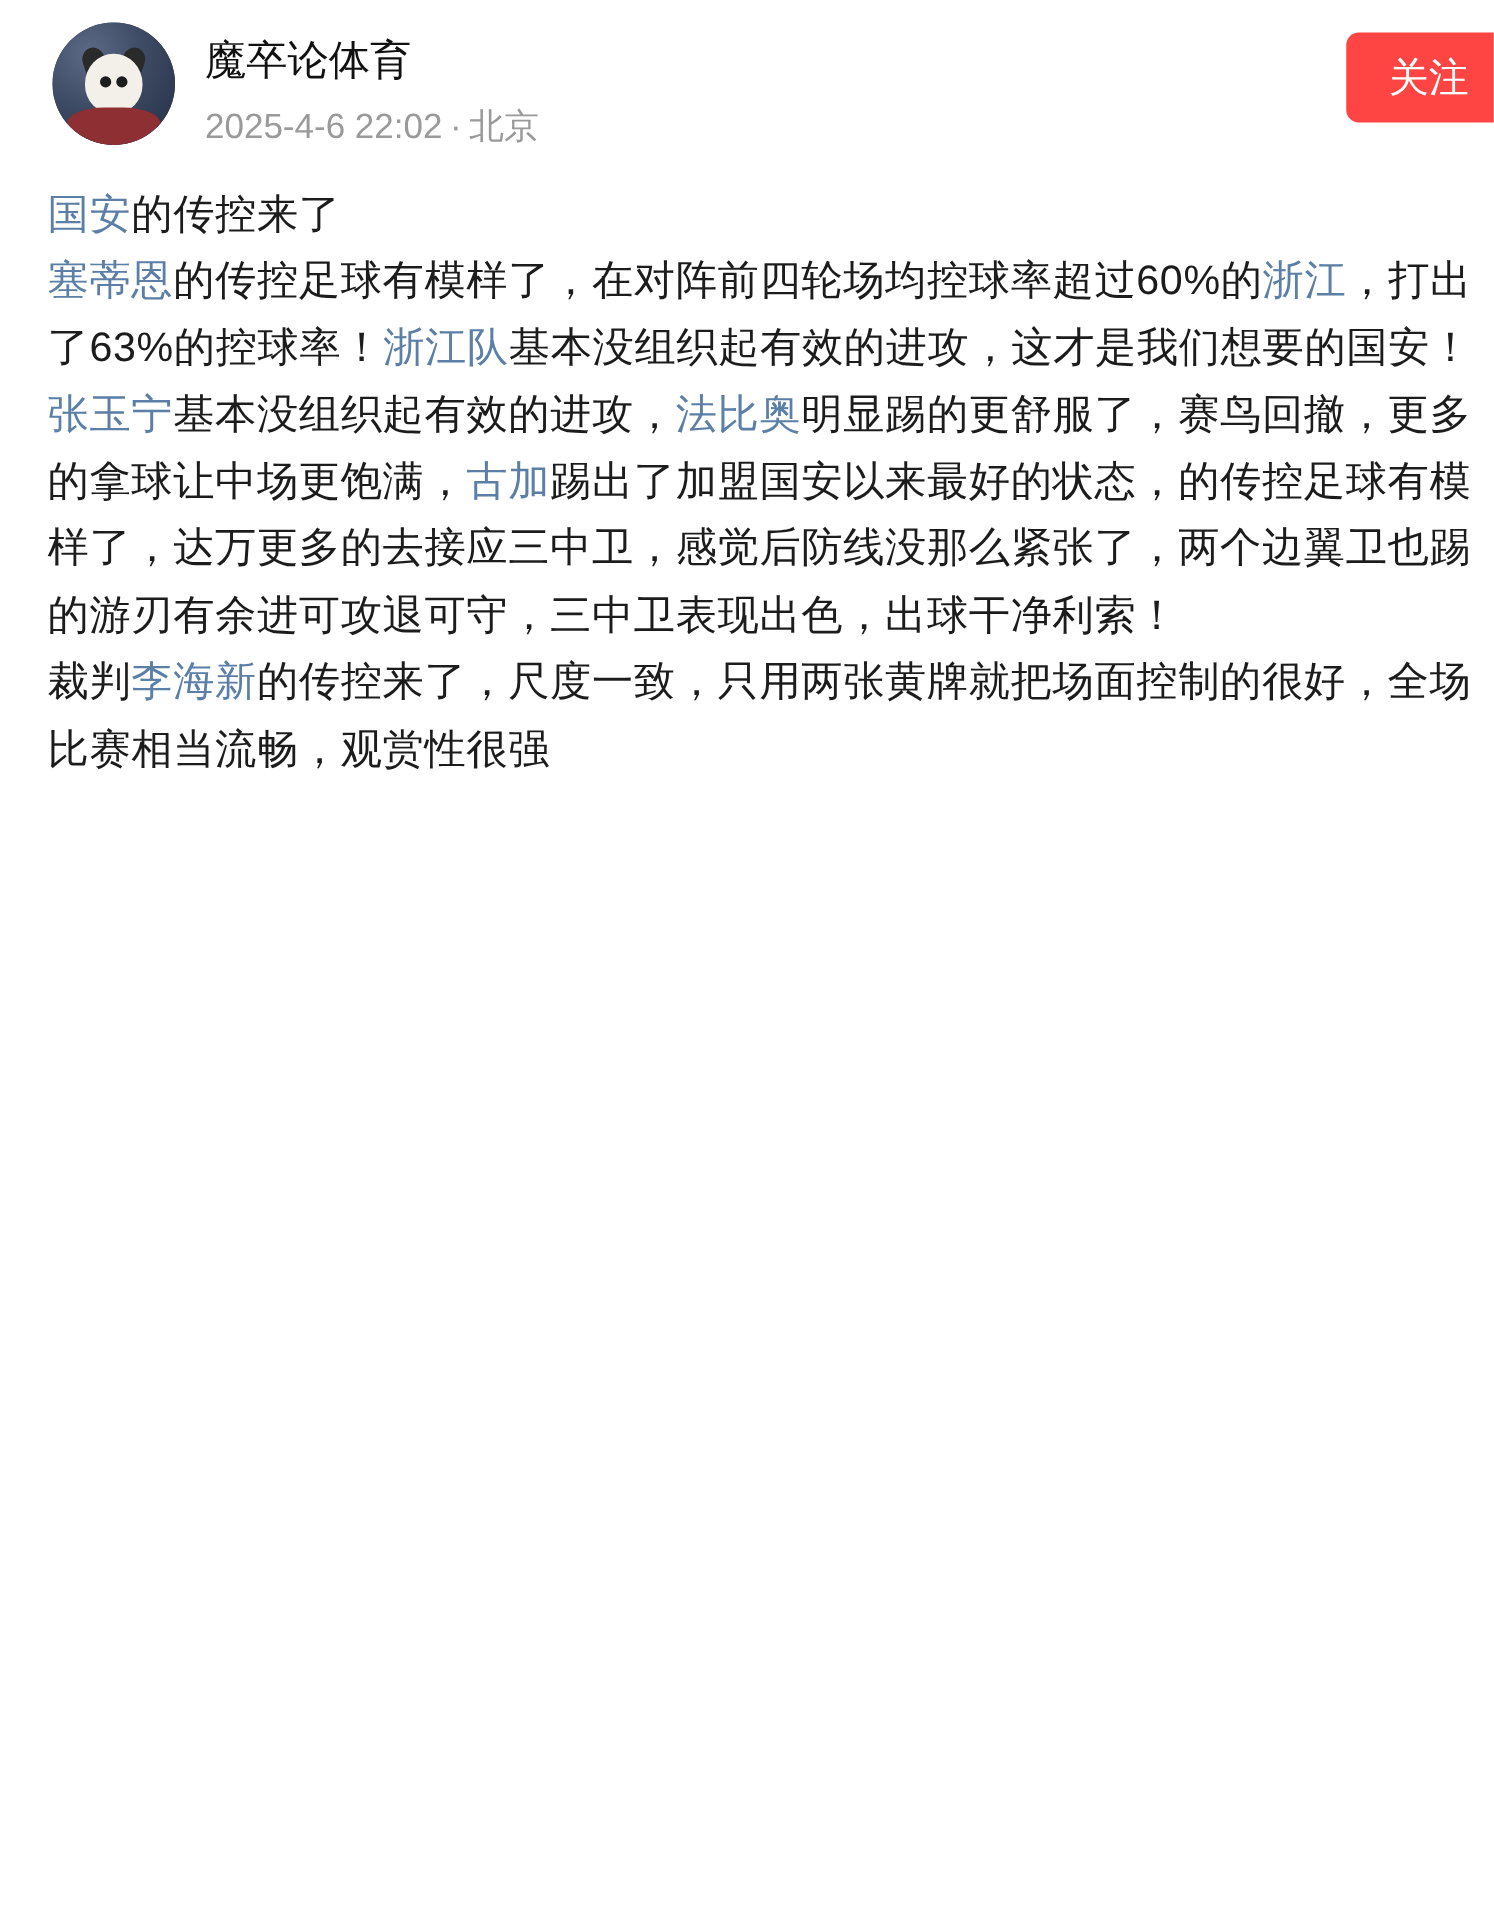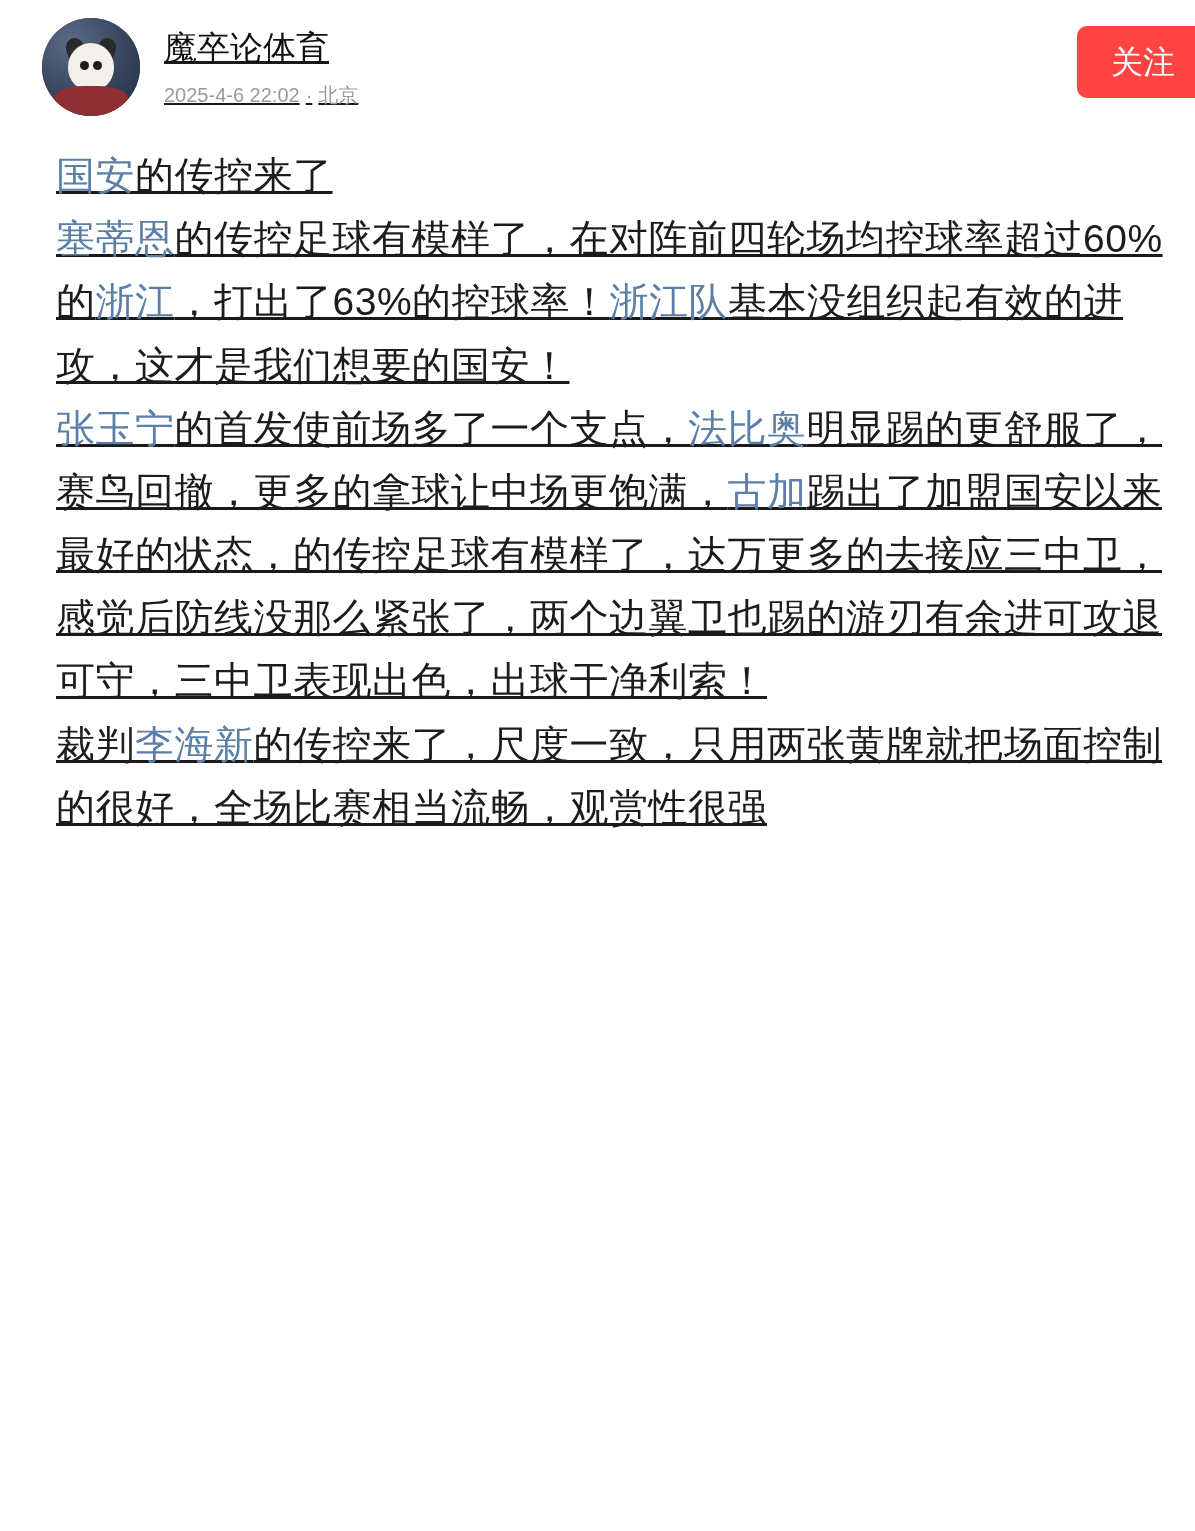--- a/index.html
+++ b/index.html
@@ -12,21 +12,20 @@
     height: 1531px;
     overflow: hidden;
     font-family: "Liberation Sans", "DejaVu Sans", sans-serif;
     color: #1a1a1a;
   }
 
   .post {
     width: 1195px;
     box-sizing: border-box;
     position: relative;
-    text-decoration: underline;
   }
 
   
   .post-header {
     display: flex;
     align-items: flex-start;
     padding: 18px 0 0 42px;
     position: relative;
     height: 122px;
     box-sizing: border-box;
@@ -95,21 +94,21 @@
   }
   .author-name {
     font-size: 33px;
     line-height: 1.2;
     color: #111111;
     font-weight: 400;
     white-space: nowrap;
   }
   .post-meta {
     margin-top: 14px;
-    font-size: 20px;
+    font-size: 28px;
     color: #9a9a9a;
     white-space: nowrap;
   }
   .meta-dot {
     padding: 0 6px;
     color: #9a9a9a;
   }
 
   .follow-button {
     position: absolute;
@@ -122,22 +121,22 @@
     padding: 20px 34px 20px 34px;
     border: none;
     border-radius: 10px;
     cursor: pointer;
     font-family: inherit;
     white-space: nowrap;
   }
 
   
   .post-body {
-    padding: 22px 0 0 56px;
-    font-size: 39px;
+    padding: 22px 0 0 38px;
+    font-size: 33px;
     line-height: 1.62;
     color: #1c1c1c;
     letter-spacing: 0.5px;
     width: 1195px;
     box-sizing: border-box;
   }
   .post-body p {
     margin: 0;
     padding: 0;
     white-space: normal;
@@ -172,19 +171,19 @@
 
     <button class="follow-button">关注</button>
   </div>
 
   <div class="post-body">
 
     <p><span class="mention">国安</span><span>的传控来了</span></p>
 
     <p><span class="mention">塞蒂恩</span><span>的传控足球有模样了，在对阵前四轮场均控球率超过60%的</span><span class="mention">浙江</span><span>，打出了63%的控球率！</span><span class="mention">浙江队</span><span>基本没组织起有效的进攻，这才是我们想要的国安！</span></p>
 
-    <p><span class="mention">张玉宁</span><span>的首发使前场多了一个支点，</span><span class="mention">法比奥</span><span>明显踢的更舒服了，赛鸟回撤，更多的拿球让中场更饱满，</span><span class="mention">古加</span><span>踢出了加盟国安以来最好的状态，的传控足球有模样了，达万更多的去接应三中卫，感觉后防线没那么紧张了，两个边翼卫也踢的游刃有余进可攻退可守，三中卫表现出色，出球干净利索！</span></p>
+    <p><span class="mention">张玉宁</span><span>基本没组织起有效的进攻，</span><span class="mention">法比奥</span><span>明显踢的更舒服了，赛鸟回撤，更多的拿球让中场更饱满，</span><span class="mention">古加</span><span>踢出了加盟国安以来最好的状态，的传控足球有模样了，达万更多的去接应三中卫，感觉后防线没那么紧张了，两个边翼卫也踢的游刃有余进可攻退可守，三中卫表现出色，出球干净利索！</span></p>
 
 
     <p><span>裁判</span><span class="mention">李海新</span><span>的传控来了，尺度一致，只用两张黄牌就把场面控制的很好，全场比赛相当流畅，观赏性很强</span></p>
 
   </div>
 </div>
 
 </body></html>

